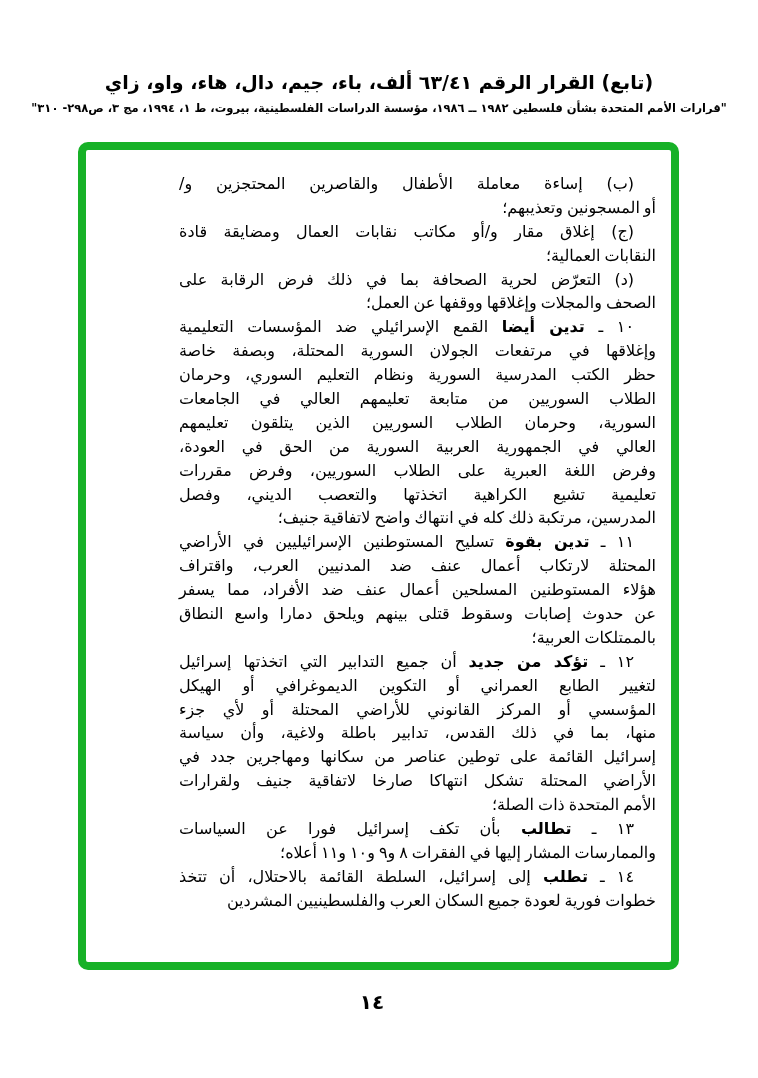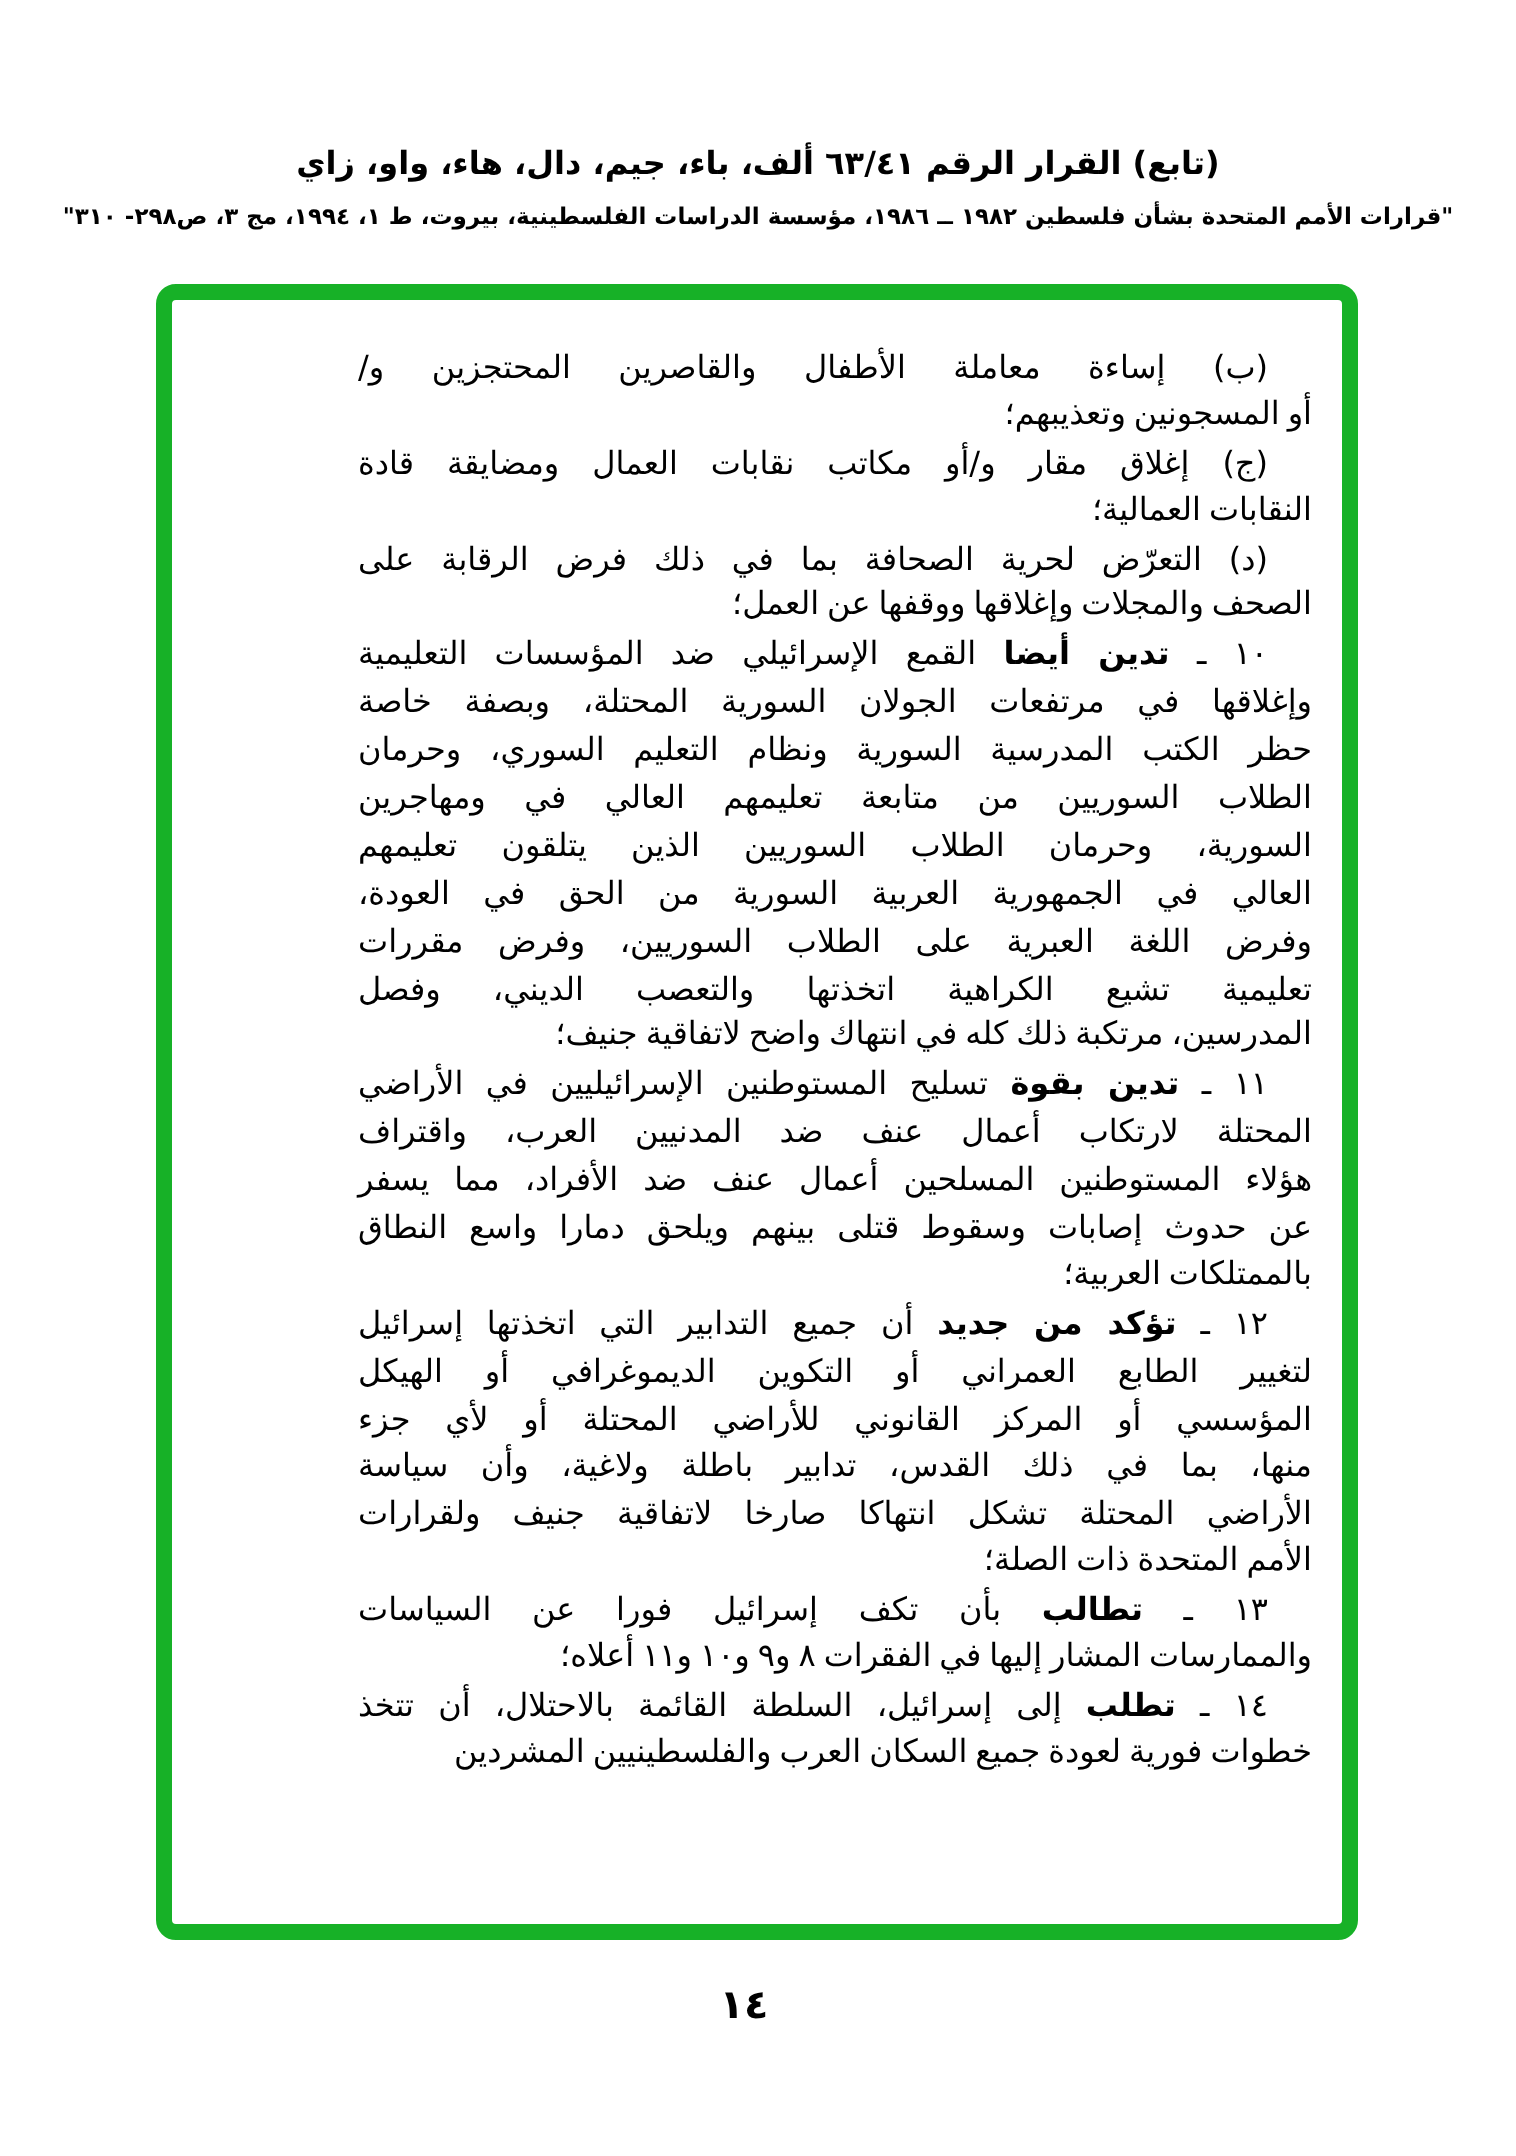--- a/index.html
+++ b/index.html
@@ -17,21 +17,21 @@
   }
   .doc-header {
     position: absolute;
     top: 70px;
     left: 0;
     width: 758px;
     text-align: center;
     direction: rtl;
   }
   .doc-title {
-    font-size: 16px;
+    font-size: 19px;
     font-weight: bold;
     line-height: 24px;
     letter-spacing: 0.2px;
   }
   .doc-source {
     font-size: 11.5px;
     font-weight: bold;
     margin-top: 6px;
     line-height: 16px;
   }
@@ -90,35 +90,36 @@
 <div class="text-col" id="paragraphs">
     <div class="line first"><span>(ب) إساءة معاملة الأطفال والقاصرين المحتجزين و/</span></div>
     <div class="line last"><span>أو المسجونين وتعذيبهم؛</span></div>
     <div class="line first"><span>(ج) إغلاق مقار و/أو مكاتب نقابات العمال ومضايقة قادة</span></div>
     <div class="line last"><span>النقابات العمالية؛</span></div>
     <div class="line first"><span>(د) التعرّض لحرية الصحافة بما في ذلك فرض الرقابة على</span></div>
     <div class="line last"><span>الصحف والمجلات وإغلاقها ووقفها عن العمل؛</span></div>
     <div class="line first"><span>١٠ ـ </span><b>تدين أيضا</b><span> القمع الإسرائيلي ضد المؤسسات التعليمية</span></div>
     <div class="line"><span>وإغلاقها في مرتفعات الجولان السورية المحتلة، وبصفة خاصة</span></div>
     <div class="line"><span>حظر الكتب المدرسية السورية ونظام التعليم السوري، وحرمان</span></div>
-    <div class="line"><span>الطلاب السوريين من متابعة تعليمهم العالي في ومهاجرين</span></div>
+    <div class="line"><span>الطلاب السوريين من متابعة تعليمهم العالي في الجامعات</span></div>
     <div class="line"><span>السورية، وحرمان الطلاب السوريين الذين يتلقون تعليمهم</span></div>
     <div class="line"><span>العالي في الجمهورية العربية السورية من الحق في العودة،</span></div>
     <div class="line"><span>وفرض اللغة العبرية على الطلاب السوريين، وفرض مقررات</span></div>
     <div class="line"><span>تعليمية تشيع الكراهية اتخذتها والتعصب الديني، وفصل</span></div>
     <div class="line last"><span>المدرسين، مرتكبة ذلك كله في انتهاك واضح لاتفاقية جنيف؛</span></div>
     <div class="line first"><span>١١ ـ </span><b>تدين بقوة</b><span> تسليح المستوطنين الإسرائيليين في الأراضي</span></div>
     <div class="line"><span>المحتلة لارتكاب أعمال عنف ضد المدنيين العرب، واقتراف</span></div>
     <div class="line"><span>هؤلاء المستوطنين المسلحين أعمال عنف ضد الأفراد، مما يسفر</span></div>
     <div class="line"><span>عن حدوث إصابات وسقوط قتلى بينهم ويلحق دمارا واسع النطاق</span></div>
     <div class="line last"><span>بالممتلكات العربية؛</span></div>
     <div class="line first"><span>١٢ ـ </span><b>تؤكد من جديد</b><span> أن جميع التدابير التي اتخذتها إسرائيل</span></div>
     <div class="line"><span>لتغيير الطابع العمراني أو التكوين الديموغرافي أو الهيكل</span></div>
     <div class="line"><span>المؤسسي أو المركز القانوني للأراضي المحتلة أو لأي جزء</span></div>
     <div class="line"><span>منها، بما في ذلك القدس، تدابير باطلة ولاغية، وأن سياسة</span></div>
+    <div class="line"><span>إسرائيل القائمة على توطين عناصر من سكانها ومهاجرين جدد في</span></div>
     <div class="line"><span>الأراضي المحتلة تشكل انتهاكا صارخا لاتفاقية جنيف ولقرارات</span></div>
     <div class="line last"><span>الأمم المتحدة ذات الصلة؛</span></div>
     <div class="line first"><span>١٣ ـ </span><b>تطالب</b><span> بأن تكف إسرائيل فورا عن السياسات</span></div>
     <div class="line last"><span>والممارسات المشار إليها في الفقرات ٨ و٩ و١٠ و١١ أعلاه؛</span></div>
     <div class="line first"><span>١٤ ـ </span><b>تطلب</b><span> إلى إسرائيل، السلطة القائمة بالاحتلال، أن تتخذ</span></div>
     <div class="line last"><span>خطوات فورية لعودة جميع السكان العرب والفلسطينيين المشردين</span></div>
   </div>
 
 <div class="page-footer">
   <span>١٤</span>

